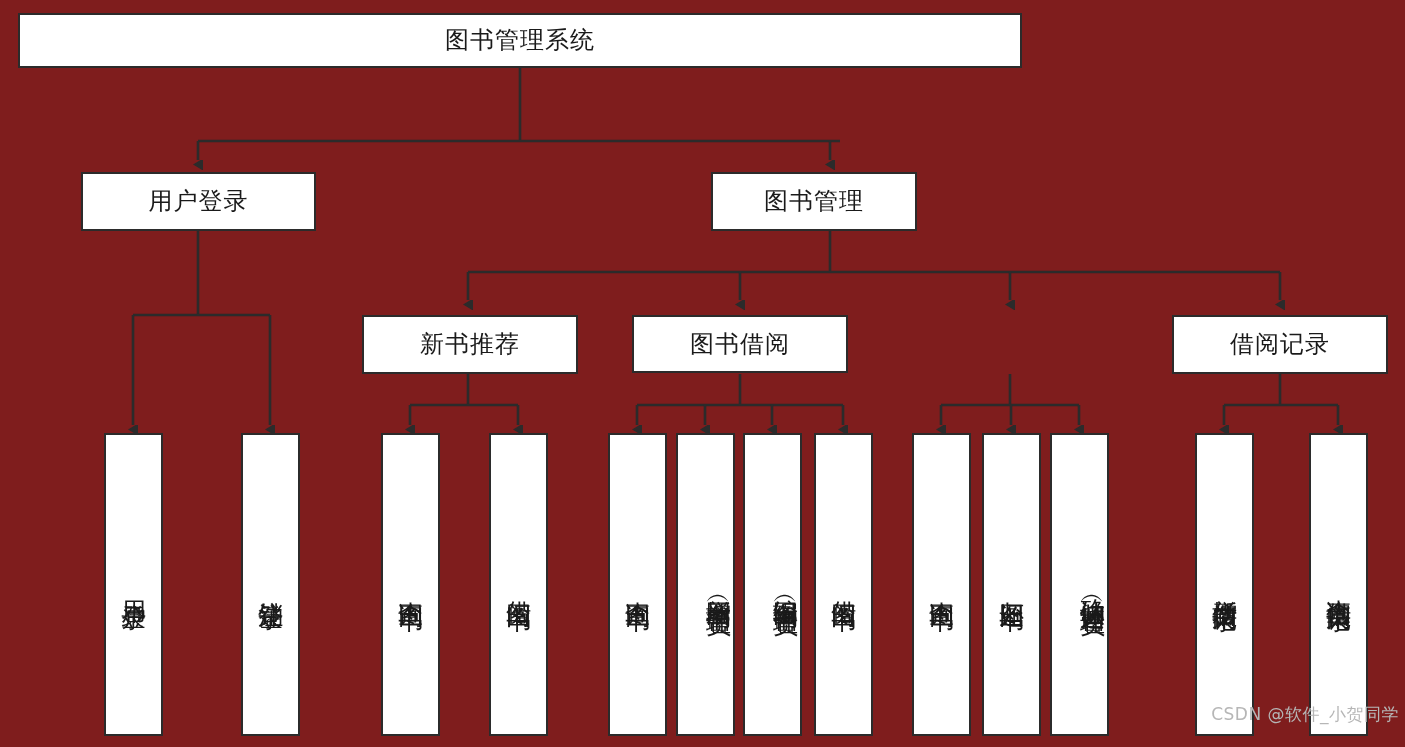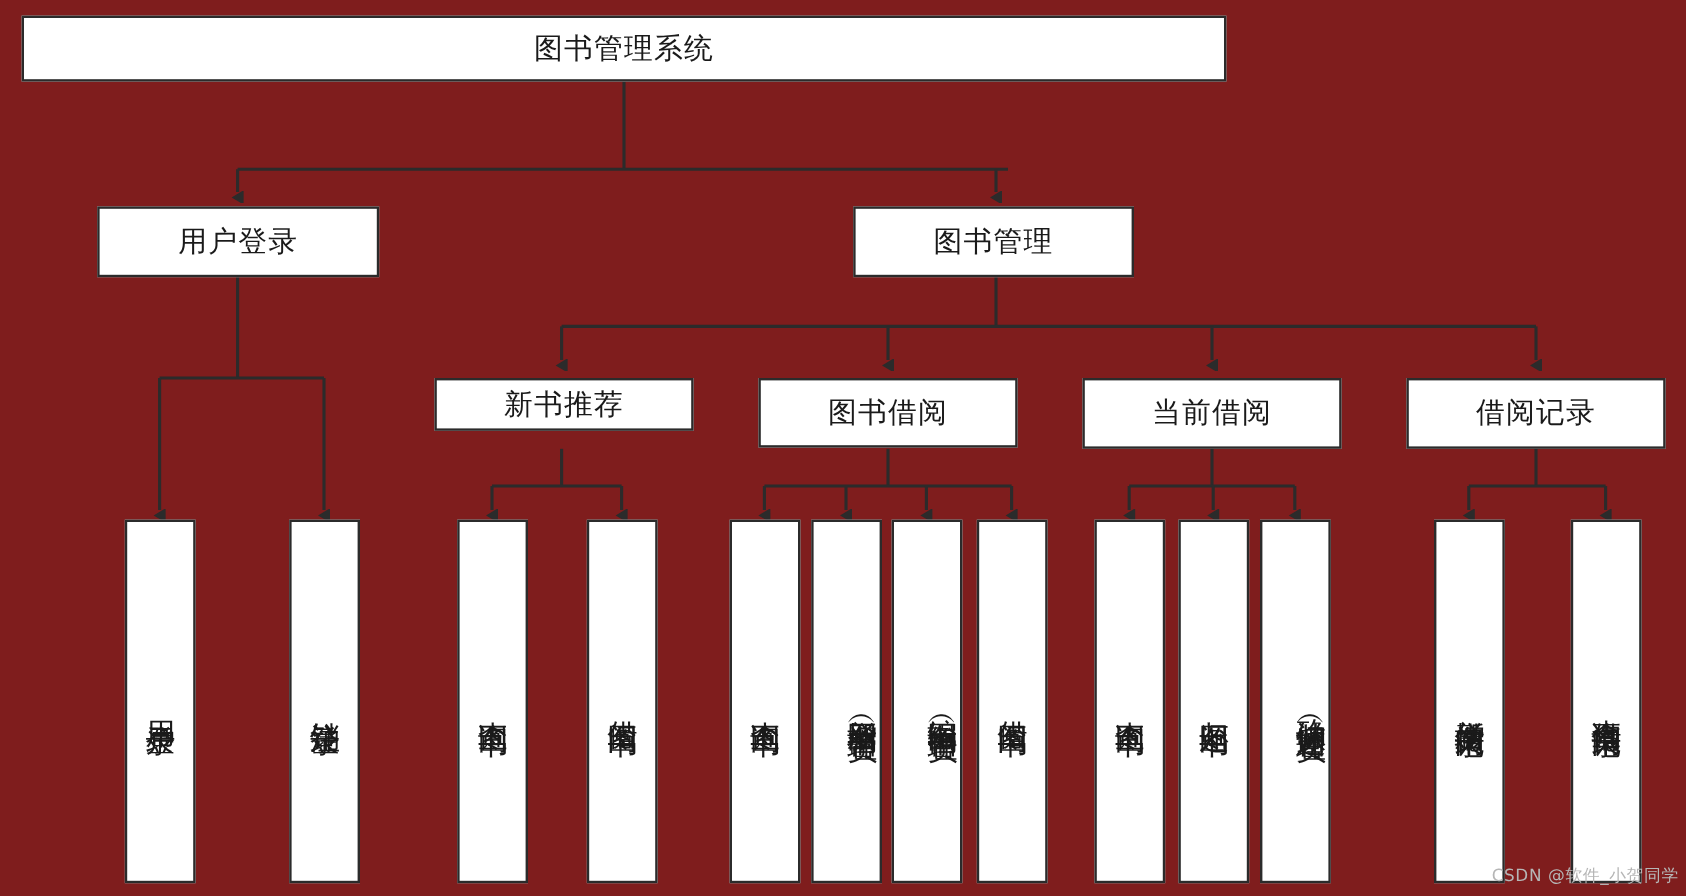--- a/index.html
+++ b/index.html
@@ -50,22 +50,22 @@
     justify-content: center;
     padding-top: 6px;
   }
   .node-v.center-v {
     align-items: center;
     padding-top: 0;
   }
   .watermark {
     position: absolute;
     right: 6px;
-    bottom: 8px;
-    font-size: 14px;
+    bottom: 21px;
+    font-size: 17px;
     color: #b6b6b6;
     white-space: nowrap;
     letter-spacing: 0.5px;
   }
 </style>
 </head>
 <body>
 
 <div id="canvas">
 
@@ -122,32 +122,29 @@
     </g>
   </svg>
 
   <div class="node node-h" style="left:18px; top:13px; width:1004px; height:55px;">
     <span>图书管理系统</span>
   </div>
 
   <div class="node node-h" style="left:81px; top:172px; width:235px; height:59px;">
     <span>用户登录</span>
   </div>
-  <div class="node node-h" style="left:711px; top:172px; width:234px; height:59px;">
+  <div class="node node-h" style="left:711px; top:172px; width:206px; height:59px;">
     <span>图书管理</span>
   </div>
 
-  <div class="node node-h" style="left:362px; top:315px; width:216px; height:44px;">
+  <div class="node node-h" style="left:362px; top:315px; width:216px; height:59px;">
     <span>新书推荐</span>
   </div>
   <div class="node node-h" style="left:632px; top:315px; width:216px; height:58px;">
     <span>图书借阅</span>
-  </div>
-  <div class="node node-h" style="left:902px; top:315px; width:216px; height:59px;">
-    <span>当前借阅</span>
   </div>
   <div class="node node-h" style="left:1172px; top:315px; width:216px; height:59px;">
     <span>借阅记录</span>
   </div>
 
   <div class="node node-v center-v" style="left:104px; top:433px; width:59px; height:303px;">
     <span>用户登录</span>
   </div>
   <div class="node node-v center-v" style="left:241px; top:433px; width:59px; height:303px;">
     <span>注销登录</span>

